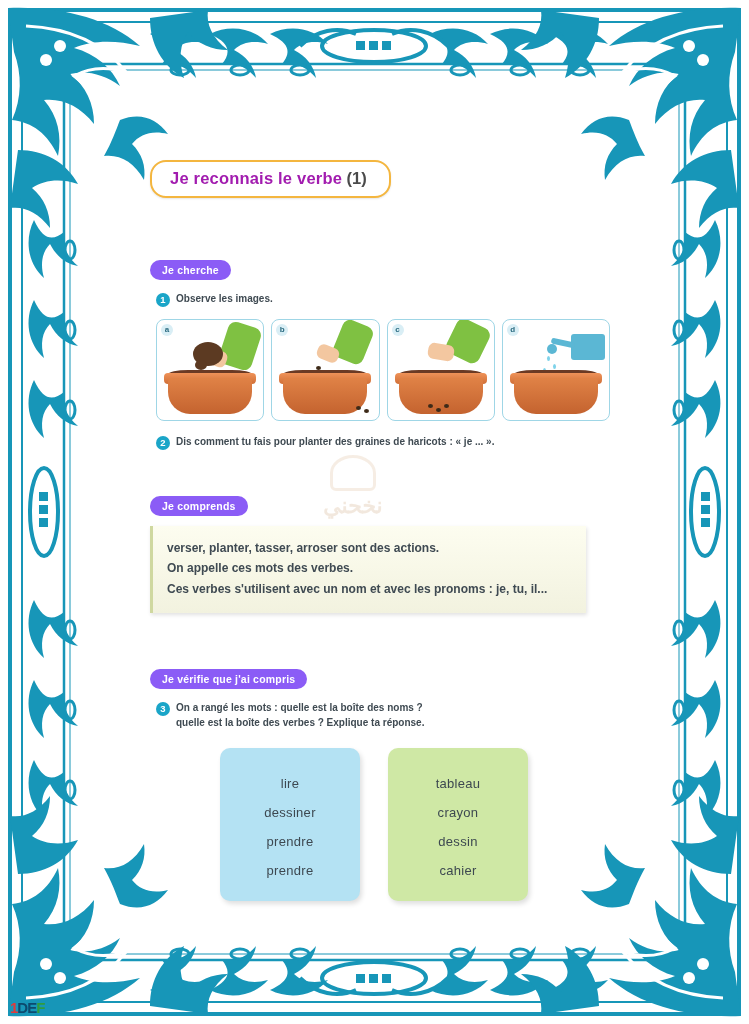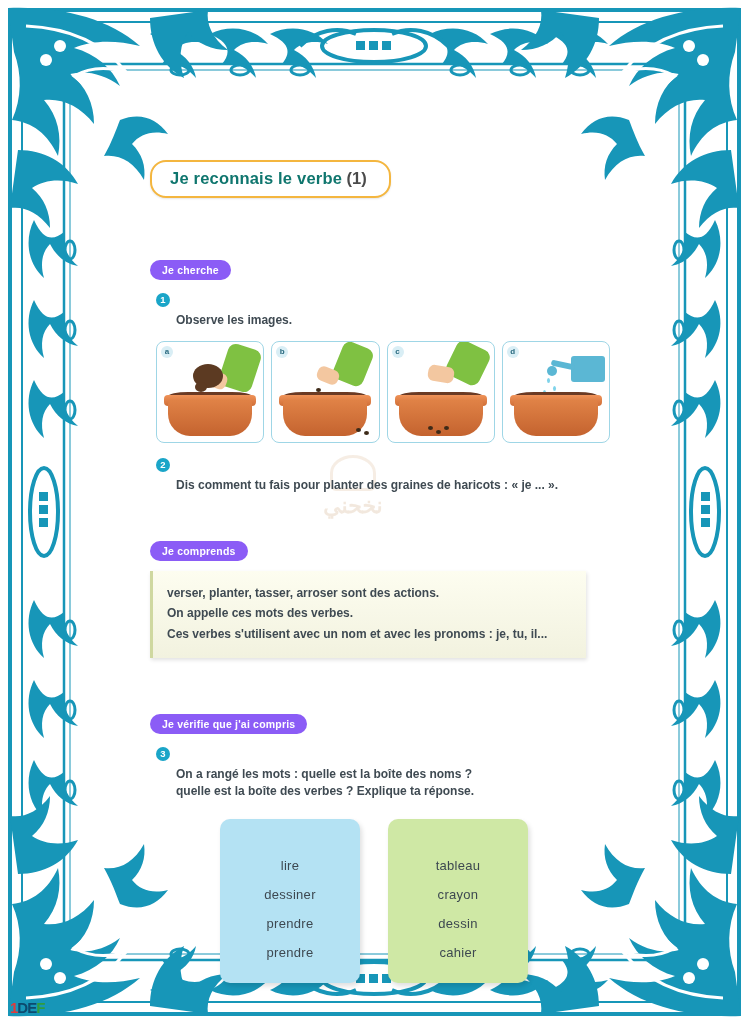--- a/index.html
+++ b/index.html
@@ -43,21 +43,21 @@
     display: inline-block;
     border: 2px solid #f4b63f;
     border-radius: 16px;
     background: #ffffff;
     padding: 7px 22px 8px 18px;
     box-shadow: 0 1px 2px rgba(0,0,0,0.10);
   }
   .title-pill .t-main {
     font-size: 16.5px;
     font-weight: bold;
-    color: #0f766e;
+    color: #a21caf;
     letter-spacing: .2px;
   }
   .title-pill .t-num {
     font-size: 16.5px;
     font-weight: bold;
     color: #4a4a4a;
   }
 
   
   .chip {
@@ -90,25 +90,24 @@
     background: #1aa5c8;
     color: #fff;
     font-size: 9.5px;
     font-weight: bold;
     line-height: 14px;
     text-align: center;
     margin-top: 1px;
     margin-right: 6px;
   }
   .instr-text {
-    font-size: 12px;
+    font-size: 10px;
     font-weight: bold;
     color: #3f4a52;
     line-height: 1.45;
-    margin-top: 20px;
   }
 
   
   .img-strip {
     display: flex;
     gap: 7px;
     margin-top: 12px;
     margin-left: 6px;
   }
   .img-card {
@@ -218,21 +217,21 @@
 
   
   .boxes {
     display: flex;
     gap: 28px;
     margin-top: 18px;
     margin-left: 70px;
   }
   .word-box {
     width: 140px;
-    padding: 32px 0 16px 0;
+    padding: 21px 0 16px 0;
     border-radius: 10px;
     text-align: center;
     box-shadow: 2px 3px 5px rgba(0,0,0,0.13);
   }
   .box-blue { background: #b4e2f3; }
   .box-green { background: #cfe8a5; }
   .word {
     font-size: 13px;
     color: #3d4850;
     padding: 7px 0;

